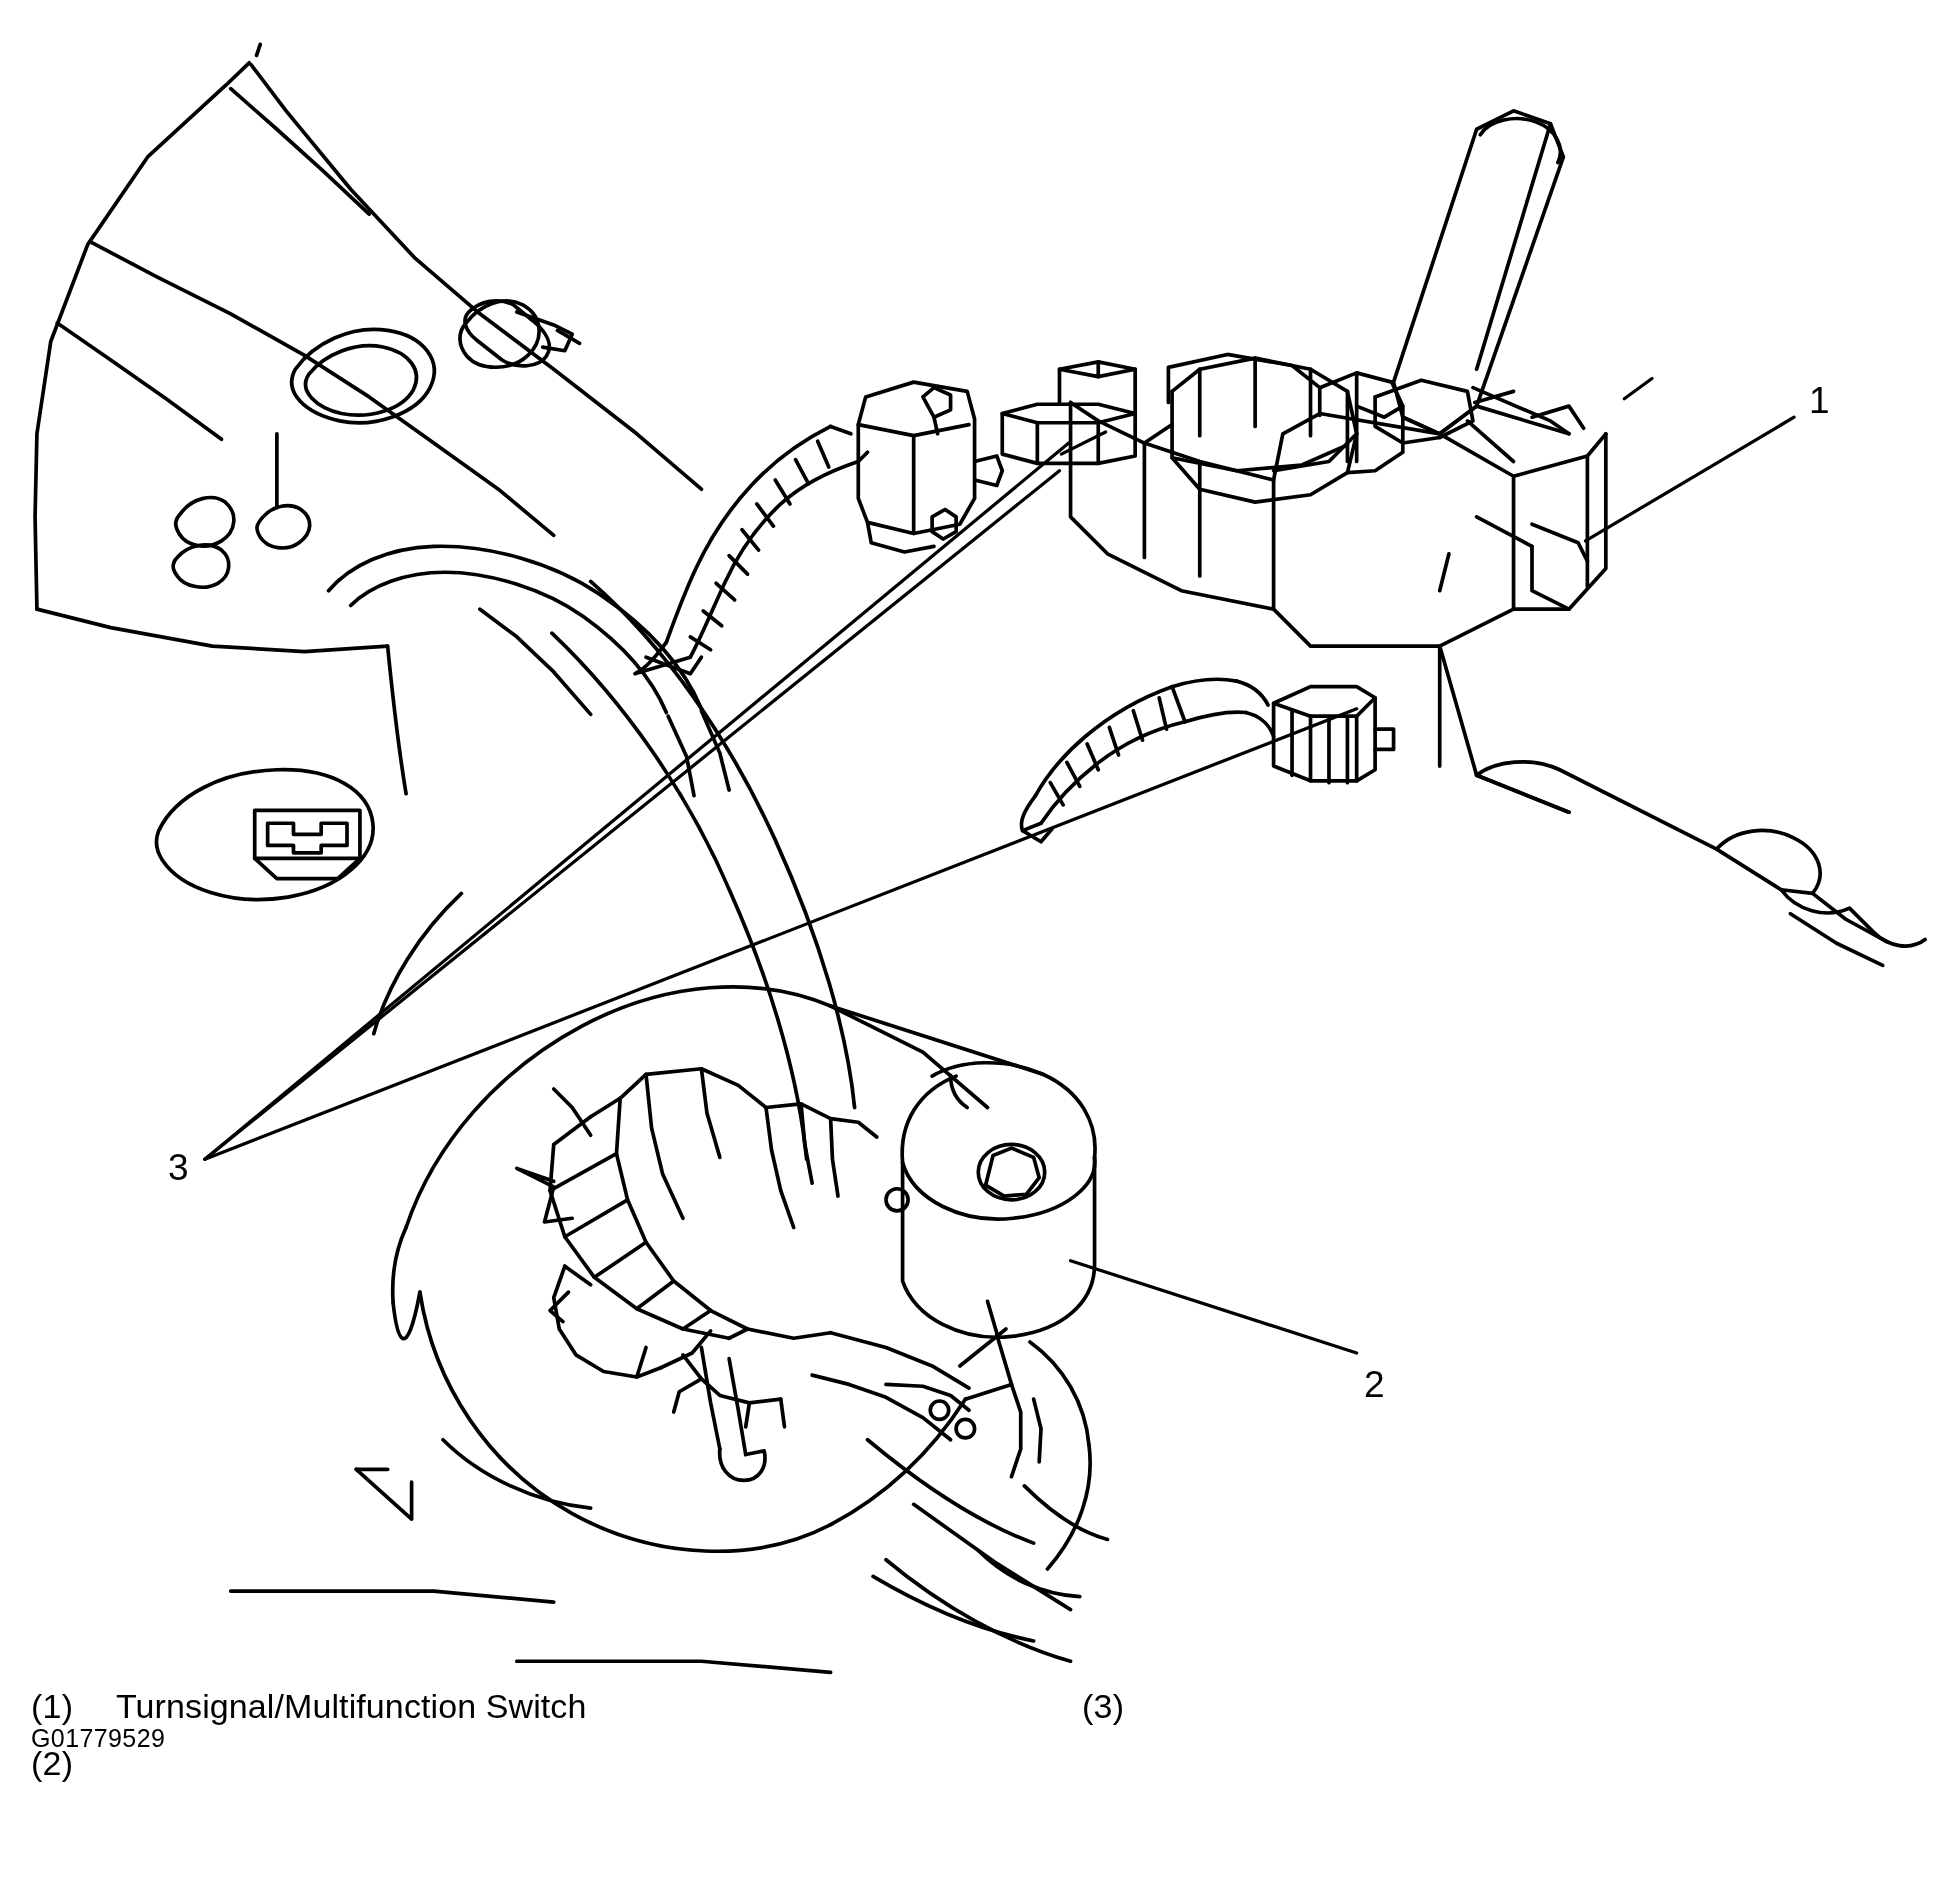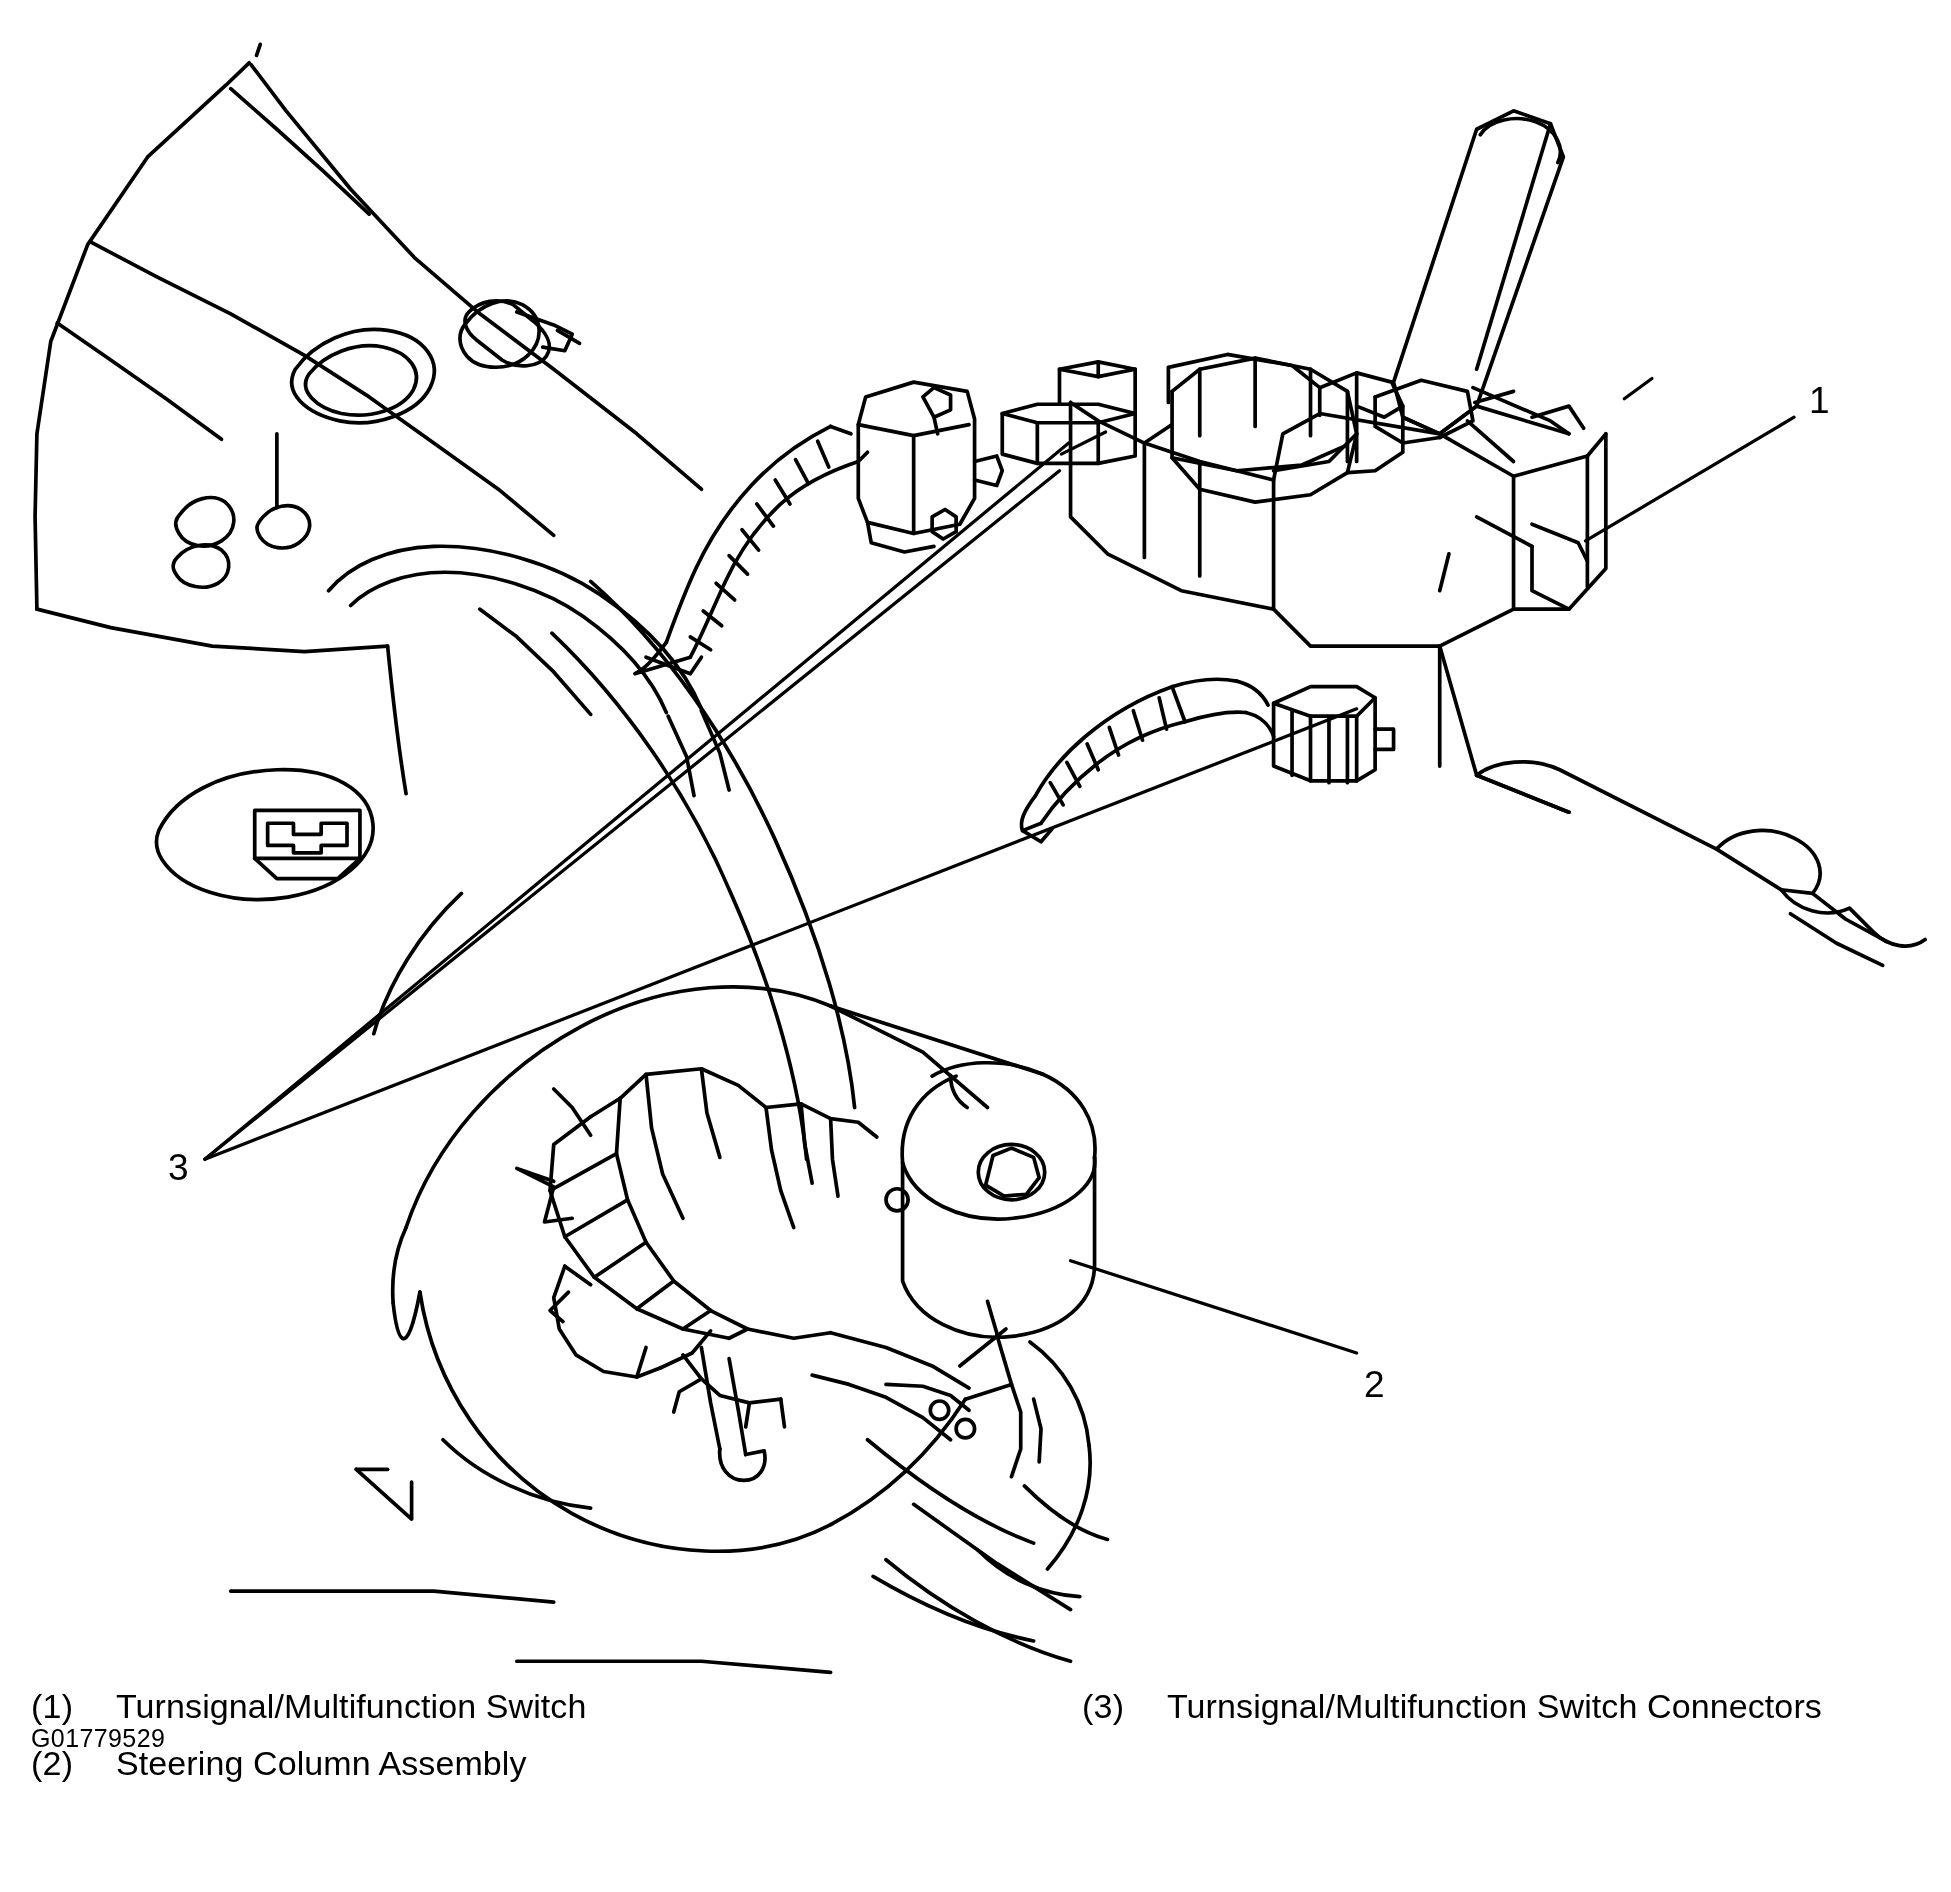--- a/index.html
+++ b/index.html
@@ -367,27 +367,25 @@
   <div class="callout-num" id="callout-3">3</div>
 
   <div class="legend">
     <div class="legend-col left">
       <div class="legend-row">
         <span class="legend-num">(1)</span>
         <span class="legend-label">Turnsignal/Multifunction Switch</span>
       </div>
       <div class="legend-row">
         <span class="legend-num">(2)</span>
-        <span class="legend-label">Steering Column Assembly</span>
       </div>
     </div>
     <div class="legend-col right">
       <div class="legend-row">
         <span class="legend-num">(3)</span>
-        <span class="legend-label">Turnsignal/Multifunction Switch Connectors</span>
       </div>
     </div>
   </div>
 
   <div class="figure-id">G01779529</div>
 
 </div>
 
 
 </body></html>

